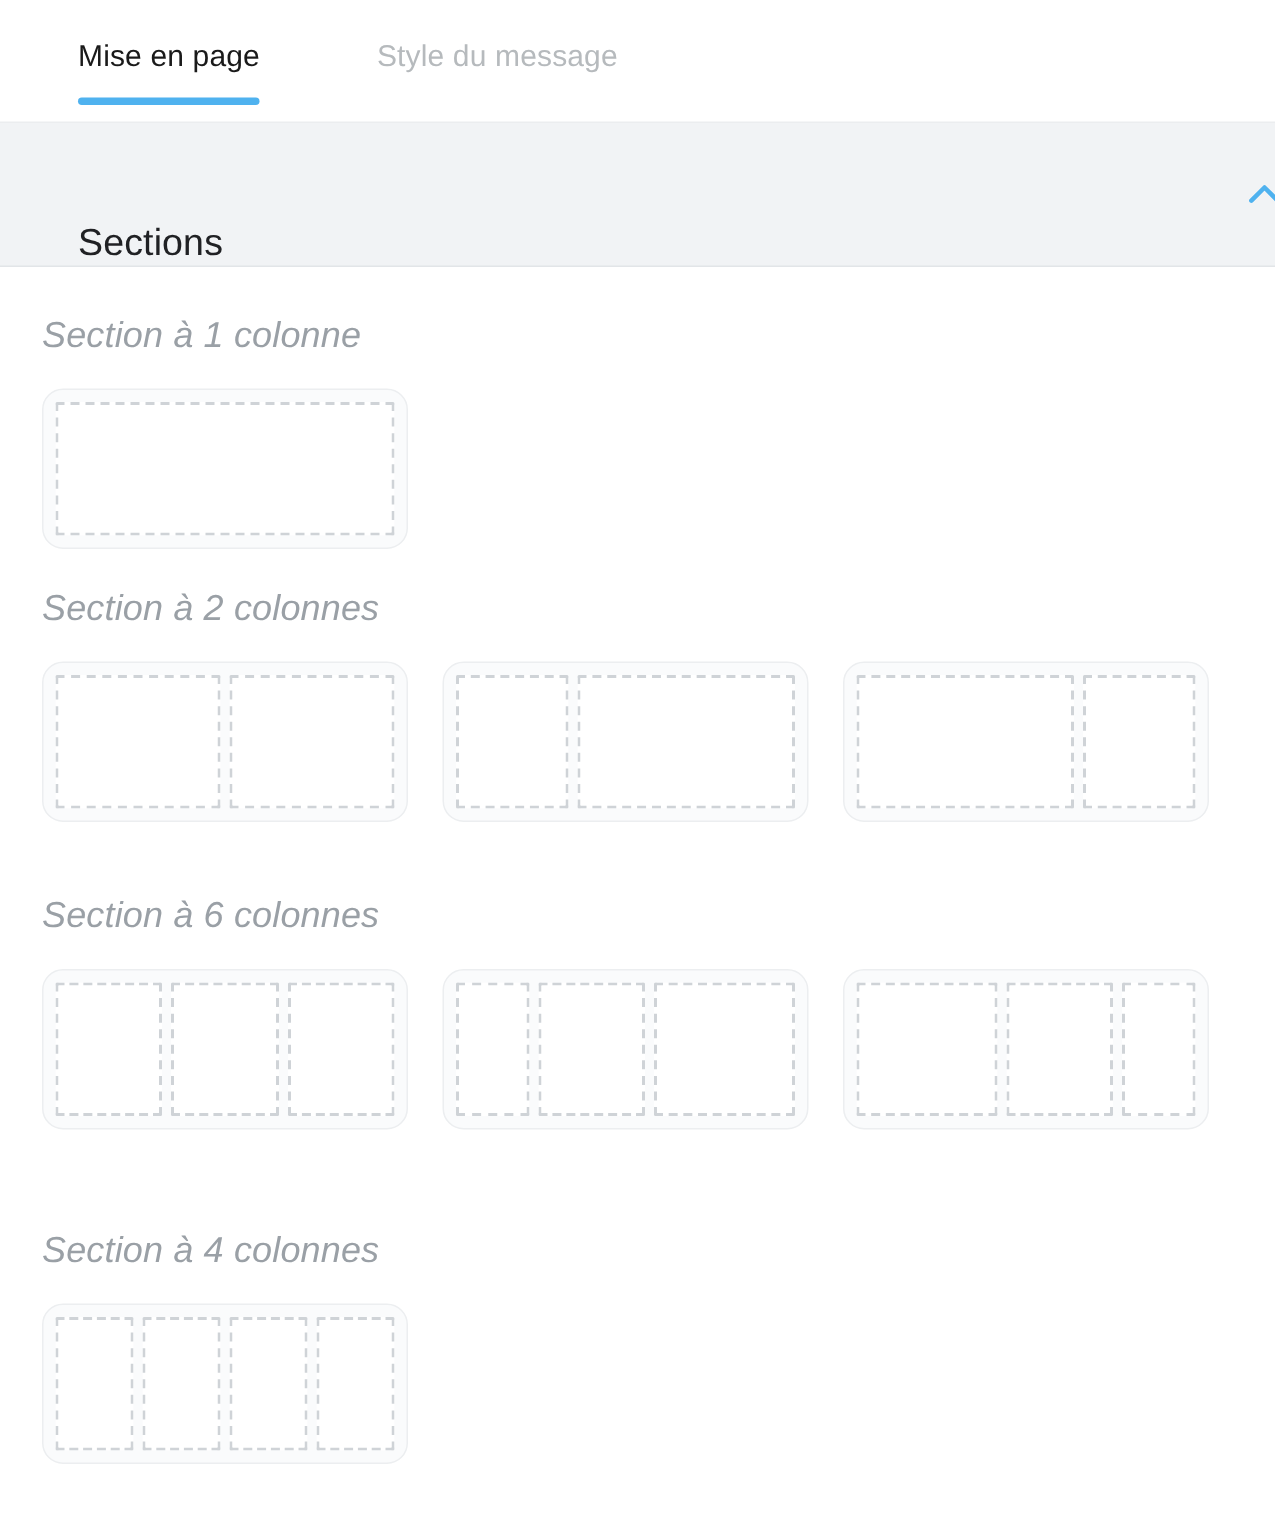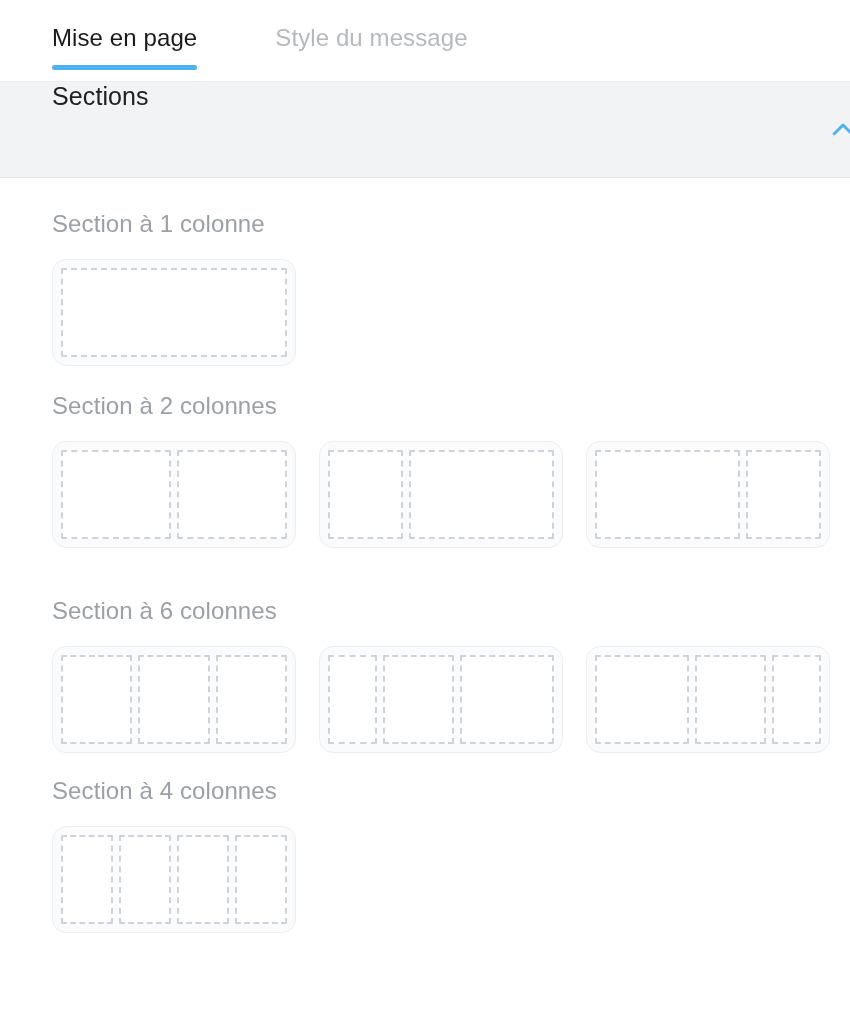--- a/index.html
+++ b/index.html
@@ -37,21 +37,21 @@
     position: relative;
     height: 76px;
     display: flex;
     align-items: center;
     cursor: pointer;
     user-select: none;
     white-space: nowrap;
   }
 
   .tab-label {
-    font-size: 24px;
+    font-size: 20px;
     letter-spacing: 0.1px;
   }
 
   .tab.active .tab-label {
     color: #1a1a1a;
     font-weight: 400;
   }
 
   .tab.inactive .tab-label {
     color: #b6babd;
@@ -70,21 +70,21 @@
     background: #4fb2ef;
   }
 
   
   .accordion-header {
     position: relative;
     height: 96px;
     background: #f1f3f5;
     border-bottom: 1px solid #e2e5e8;
     display: flex;
-    align-items: flex-start;
+    align-items: flex-end;
     padding: 0 0 0 52px;
     cursor: pointer;
     user-select: none;
   }
 
   .accordion-title {
     font-size: 25px;
     color: #202124;
     letter-spacing: 0.1px;
   }
@@ -103,25 +103,25 @@
   }
   .accordion-chevron svg { display: block; }
 
   
   .panel-body {
     position: relative;
     padding: 0 0 0 0;
     background: #ffffff;
   }
 
-  .group { padding-left: 52px; }
+  .group { padding-left: 28px; font-style: italic; }
   .group-1col { margin-top: 32px; }
   .group-2col { margin-top: 26px; }
   .group-3col { margin-top: 49px; }
-  .group-4col { margin-top: 24px; }
+  .group-4col { margin-top: 67px; }
 
   .group-label {
     font-size: 24px;
     color: #9aa0a6;
     letter-spacing: 0.1px;
     margin-bottom: 21px;
   }
 
   .thumb-row {
     display: flex;

